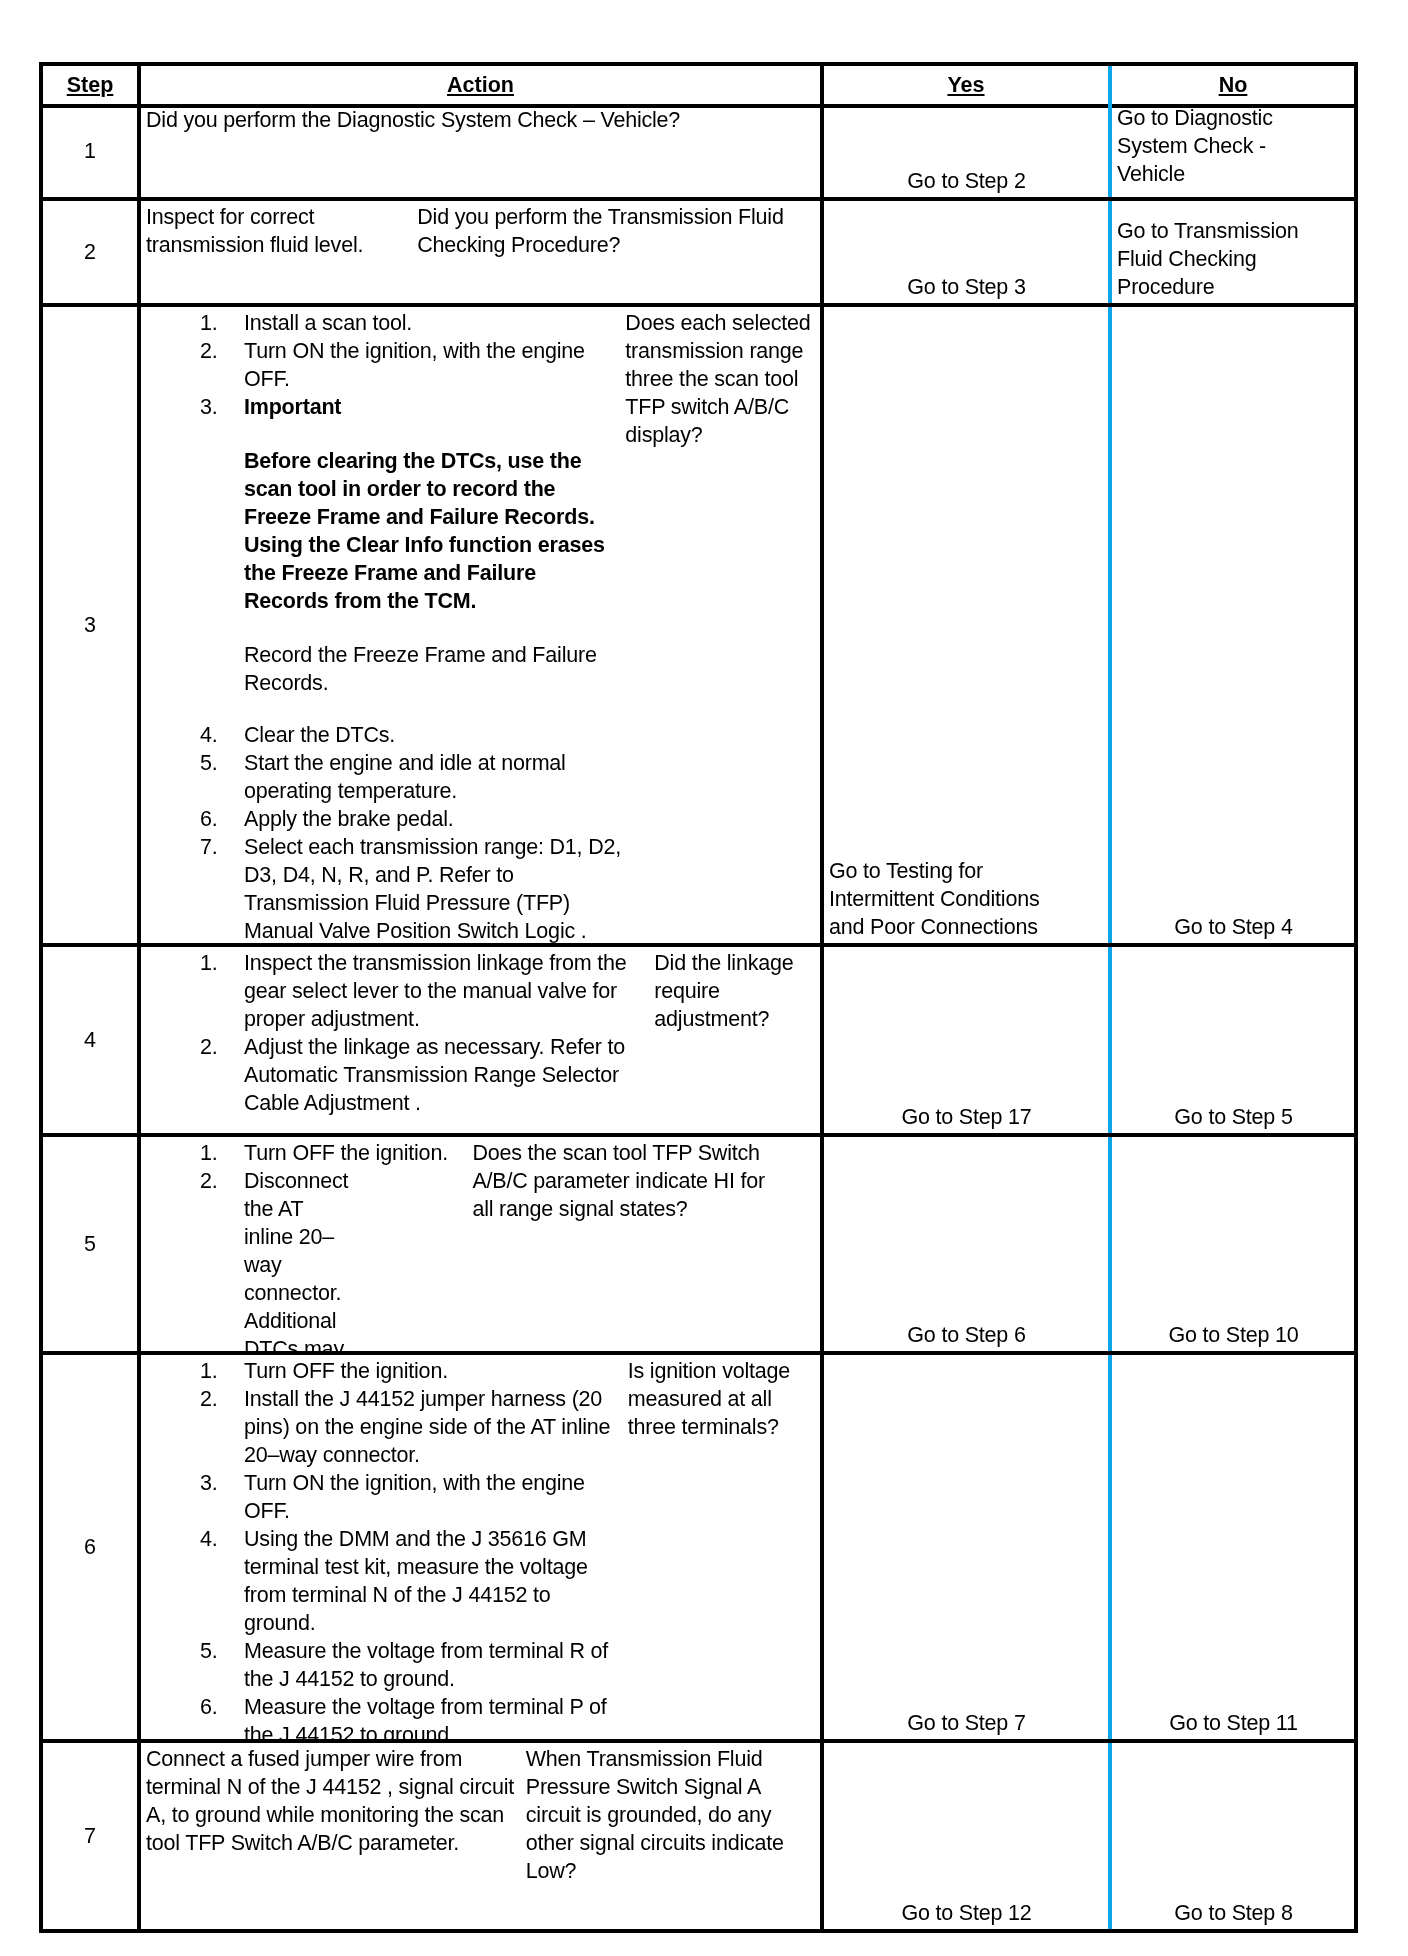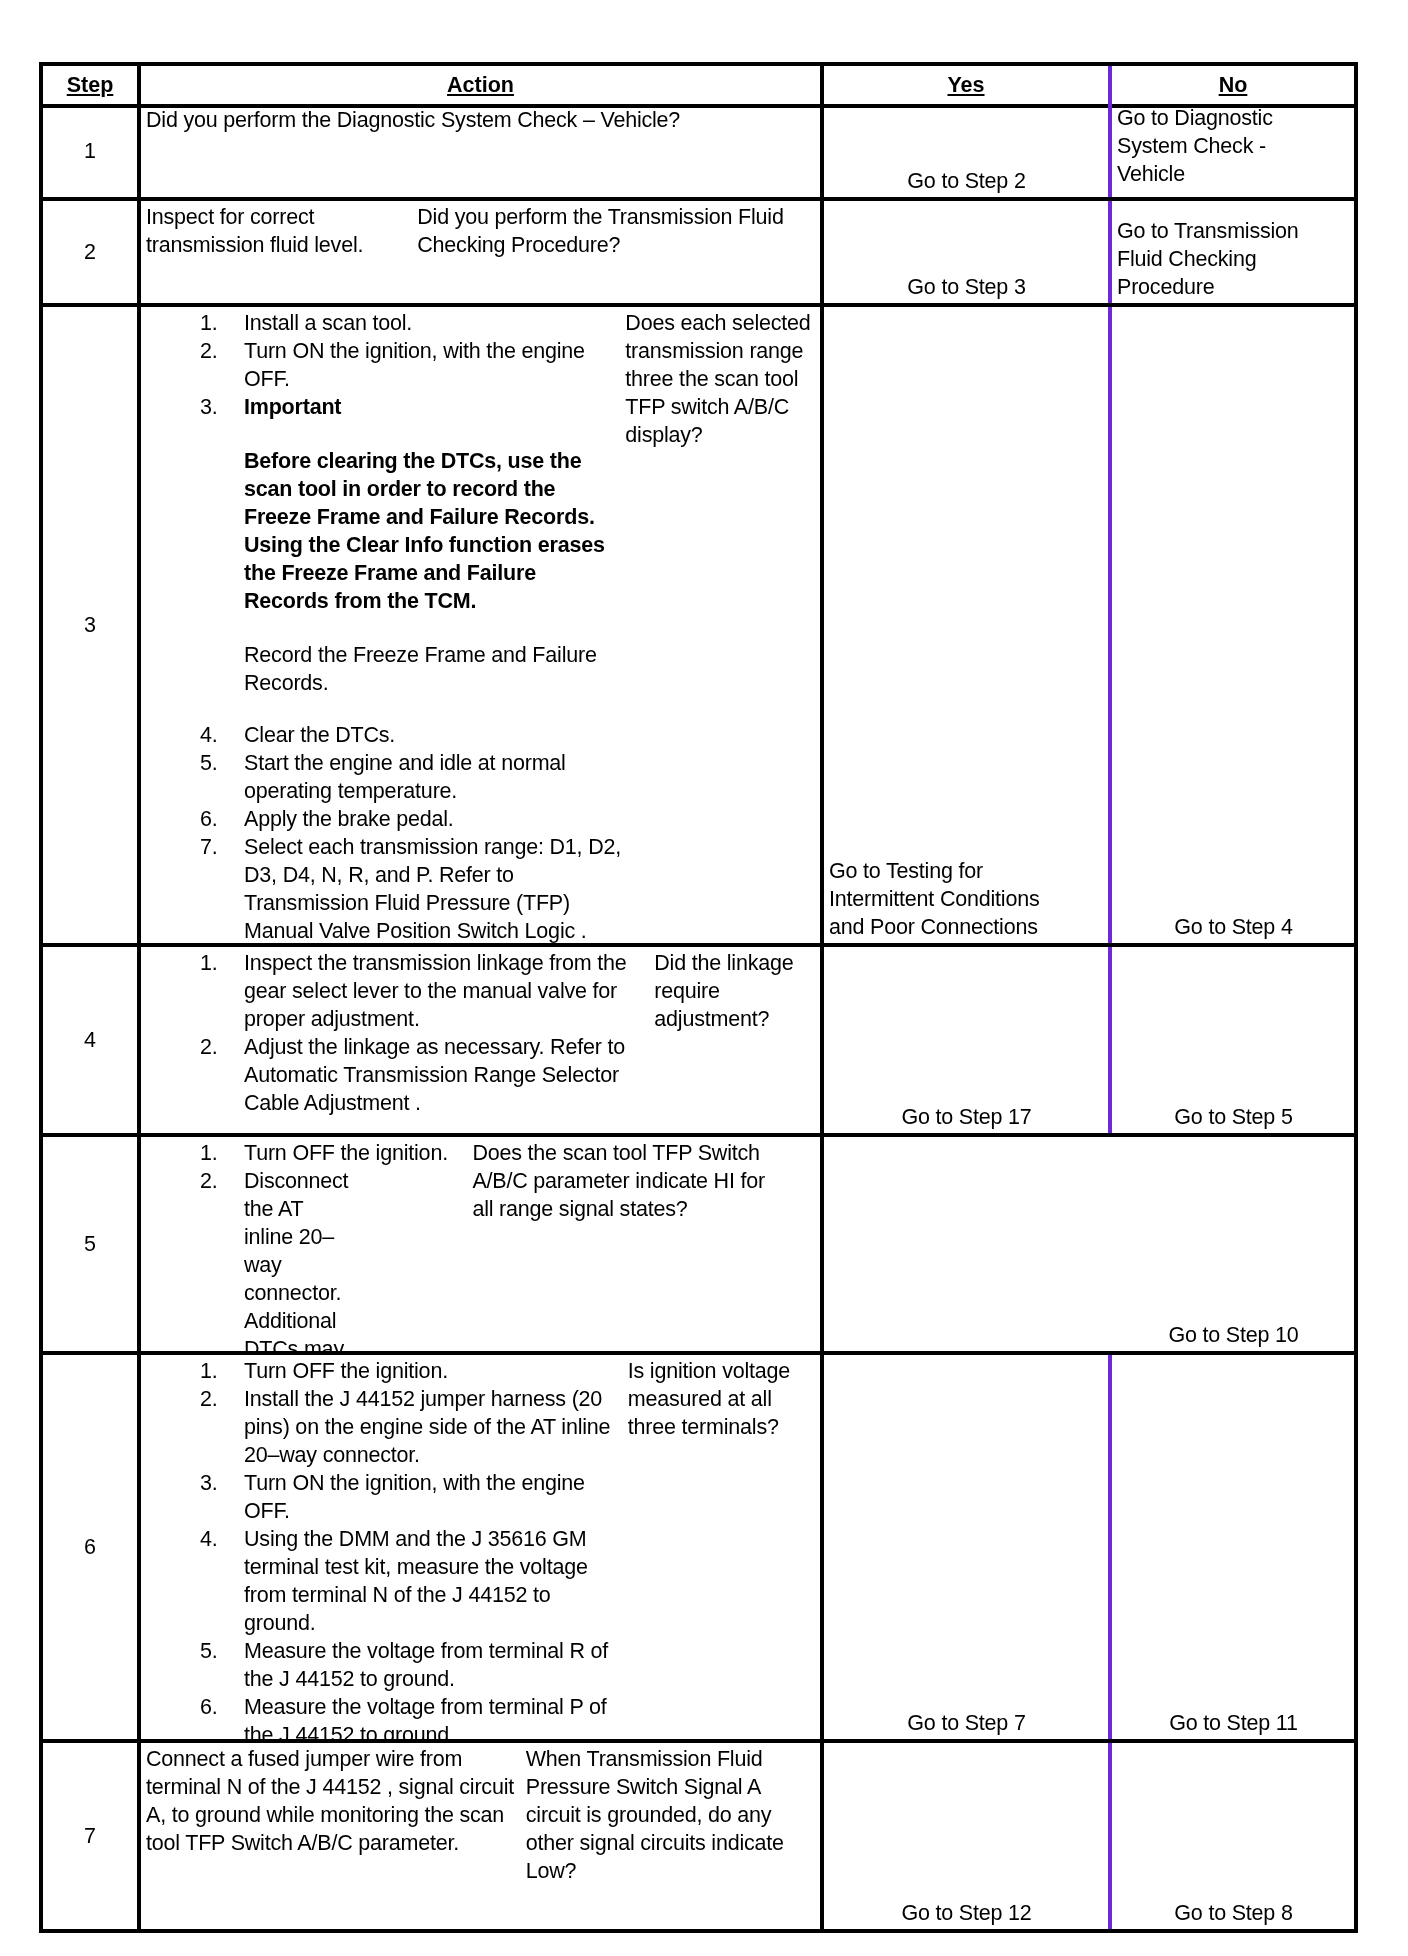--- a/index.html
+++ b/index.html
@@ -5,21 +5,21 @@
   html, body { margin: 0; padding: 0; background: #ffffff; }
   body { width: 1408px; height: 1956px; position: relative; overflow: hidden;
          font-family: "Liberation Sans", sans-serif; color: #000; }
   .tbl { position: absolute; left: 39px; top: 62px; width: 1319px; height: 1871px;
          box-sizing: border-box; border: 4px solid #000; }
   .row { position: absolute; left: 0; right: 0; box-sizing: border-box; border-bottom: 4px solid #000; }
   .row.last { border-bottom: none; }
   .cell { position: absolute; top: 0; bottom: 0; box-sizing: border-box; overflow: hidden; }
   .c-step { left: 0; width: 98px; border-right: 4px solid #000; display: flex; align-items: center; justify-content: center; }
   .c-action { left: 98px; width: 683px; border-right: 4px solid #000; padding: 2px 4px 0 5px; }
-  .c-yes { left: 781px; width: 288px; border-right: 4px solid #6d28d9; display: flex; flex-direction: column; justify-content: flex-end; padding: 0 4px 2px 5px; }
+  .c-yes { left: 781px; width: 288px; border-right: 4px solid #0ea5e9; display: flex; flex-direction: column; justify-content: flex-end; padding: 0 4px 2px 5px; }
   .c-no { left: 1069px; right: 0; display: flex; flex-direction: column; justify-content: flex-end; padding: 0 4px 2px 5px; }
   .txt { font-size: 21.5px; line-height: 28px; letter-spacing: -0.2px; }
   .center { text-align: center; }
   .hdr { font-weight: bold; font-size: 21.5px; line-height: 28px; text-align: center; }
   .head .cell { display: flex; align-items: center; justify-content: center; padding: 0; text-decoration: underline; }
   ol.steps { list-style: none; margin: 0; padding: 0; }
   ol.steps li { position: relative; padding-left: 98px; }
   ol.steps li .num { position: absolute; left: 54px; }
   .bold { font-weight: bold; }
   .gap { height: 28px; }
@@ -153,20 +153,23 @@
     <div class="cell c-action">
       <div class="action-flex" style="padding-bottom:2px;">
         <ol class="steps txt">
           <li><span class="num">1.</span><span>Turn OFF the ignition.</span></li>
           <li style="padding-right:120px;"><span class="num">2.</span><span>Disconnect the AT inline 20–way connector. Additional DTCs may set.</span></li>
           <li><span class="num">3.</span><span>Turn ON the ignition, with the engine OFF.</span></li>
         </ol>
         <div class="txt" style="padding-right:40px;">Does the scan tool TFP Switch A/B/C parameter indicate HI for all range signal states?</div>
       </div>
     </div>
+    <div class="cell c-yes">
+      <div class="txt center">Go to Step 6</div>
+    </div>
     <div class="cell c-no">
       <div class="txt center">Go to Step 10</div>
     </div>
   </div>
 
   <div class="row" style="top:1289px; height:388px;">
     <div class="cell c-step">
         <span class="txt">6</span>
       </div>
     <div class="cell c-action">

